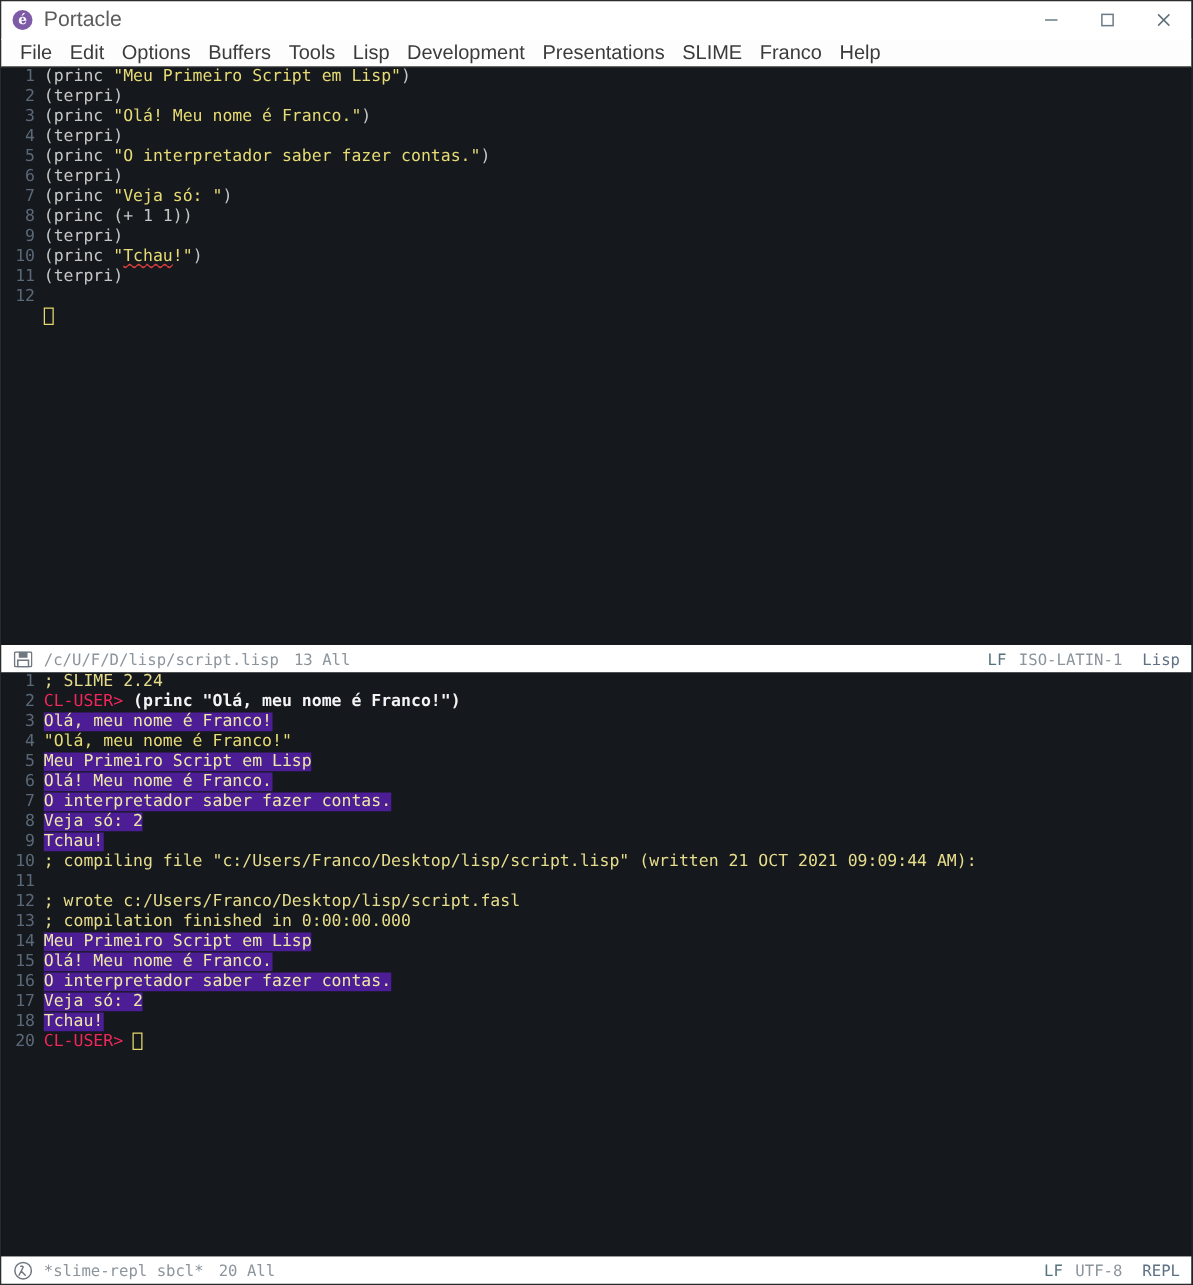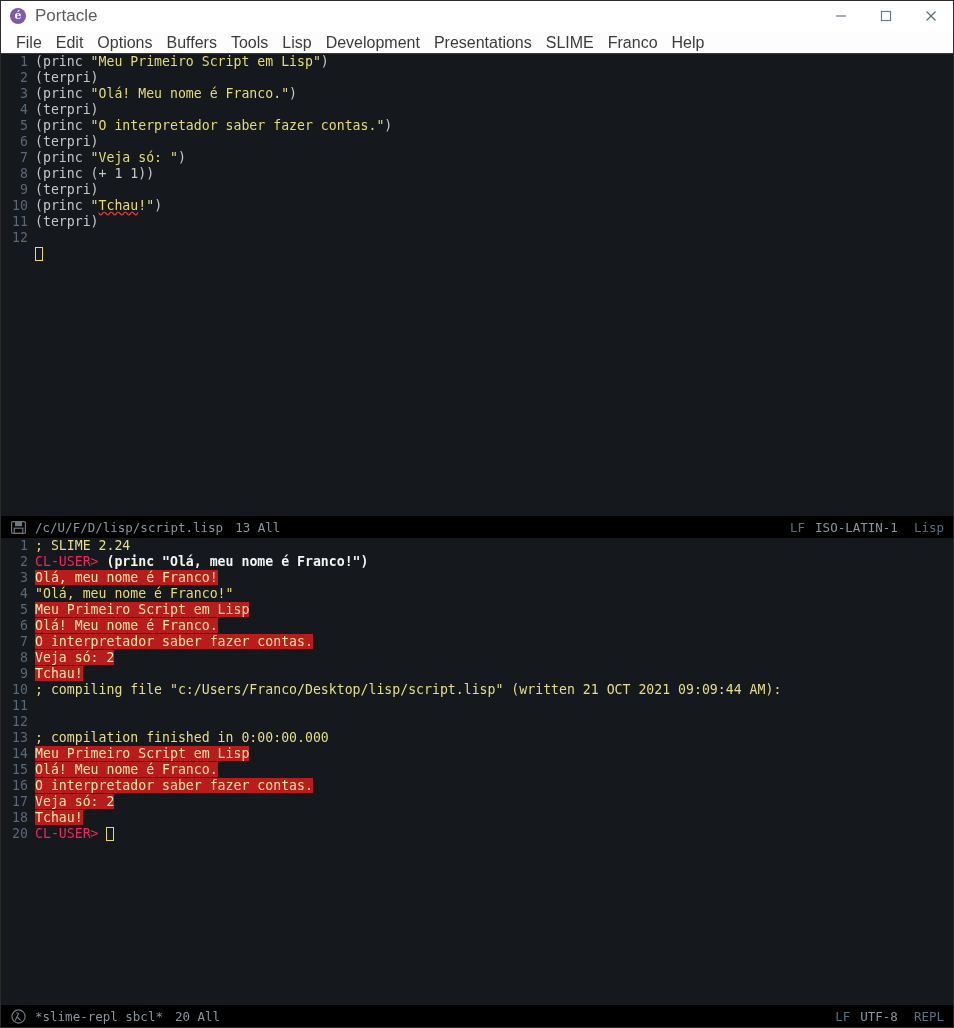--- a/index.html
+++ b/index.html
@@ -115,21 +115,21 @@
   }
   .ltxt { white-space: pre; }
 
   
   .c-code    { color: #c5c8c6; }
   .c-str     { color: #e6db74; }
   .c-out     { color: #ece8a8; }
   .c-comment { color: #e6dd8c; }
   .c-prompt  { color: #f0285a; }
   .c-input   { color: #f4f4f4; font-weight: bold; }
-  .hl-out    { background: #b91c1c; }
+  .hl-out    { background: #4c1d95; }
 
   
   .misspell {
     text-decoration: underline wavy #d13b3b;
     text-decoration-skip-ink: none;
   }
 
   
   .cursor {
     display: inline-block;
@@ -137,21 +137,21 @@
     height: 14px;
     vertical-align: -3px;
     border: 1px solid #e7d96b;
     box-sizing: border-box;
     background: transparent;
   }
 
   
   .modeline {
     height: 22px;
-    background: #000000;
+    background: #ffffff;
     display: flex;
     align-items: center;
     font-family: "DejaVu Sans Mono", monospace;
     font-size: 12.5px;
     flex: 0 0 auto;
     padding: 0 9px;
     box-sizing: border-box;
   }
   .ml-icon {
     width: 17px; height: 14px;
@@ -251,21 +251,21 @@
         <div class="codeline"><span class="ln">2</span><span class="ltxt"><span class="c-prompt">CL-USER&gt; </span><span class="c-input">(princ "Olá, meu nome é Franco!")</span></span></div>
         <div class="codeline"><span class="ln">3</span><span class="ltxt"><span class="c-out hl-out">Olá, meu nome é Franco!</span></span></div>
         <div class="codeline"><span class="ln">4</span><span class="ltxt"><span class="c-str">"Olá, meu nome é Franco!"</span></span></div>
         <div class="codeline"><span class="ln">5</span><span class="ltxt"><span class="c-out hl-out">Meu Primeiro Script em Lisp</span></span></div>
         <div class="codeline"><span class="ln">6</span><span class="ltxt"><span class="c-out hl-out">Olá! Meu nome é Franco.</span></span></div>
         <div class="codeline"><span class="ln">7</span><span class="ltxt"><span class="c-out hl-out">O interpretador saber fazer contas.</span></span></div>
         <div class="codeline"><span class="ln">8</span><span class="ltxt"><span class="c-out hl-out">Veja só: 2</span></span></div>
         <div class="codeline"><span class="ln">9</span><span class="ltxt"><span class="c-out hl-out">Tchau!</span></span></div>
         <div class="codeline"><span class="ln">10</span><span class="ltxt"><span class="c-comment">; compiling file "c:/Users/Franco/Desktop/lisp/script.lisp" (written 21 OCT 2021 09:09:44 AM):</span></span></div>
         <div class="codeline"><span class="ln">11</span><span class="ltxt"></span></div>
-        <div class="codeline"><span class="ln">12</span></div>
+        <div class="codeline"><span class="ln">12</span><span class="ltxt"><span class="c-comment">; wrote c:/Users/Franco/Desktop/lisp/script.fasl</span></span></div>
         <div class="codeline"><span class="ln">13</span><span class="ltxt"><span class="c-comment">; compilation finished in 0:00:00.000</span></span></div>
         <div class="codeline"><span class="ln">14</span><span class="ltxt"><span class="c-out hl-out">Meu Primeiro Script em Lisp</span></span></div>
         <div class="codeline"><span class="ln">15</span><span class="ltxt"><span class="c-out hl-out">Olá! Meu nome é Franco.</span></span></div>
         <div class="codeline"><span class="ln">16</span><span class="ltxt"><span class="c-out hl-out">O interpretador saber fazer contas.</span></span></div>
         <div class="codeline"><span class="ln">17</span><span class="ltxt"><span class="c-out hl-out">Veja só: 2</span></span></div>
         <div class="codeline"><span class="ln">18</span><span class="ltxt"><span class="c-out hl-out">Tchau!</span></span></div>
         <div class="codeline"><span class="ln">20</span><span class="ltxt"><span class="c-prompt">CL-USER&gt; </span><span class="cursor"></span></span></div>
       </div>
 
     <div class="modeline">

